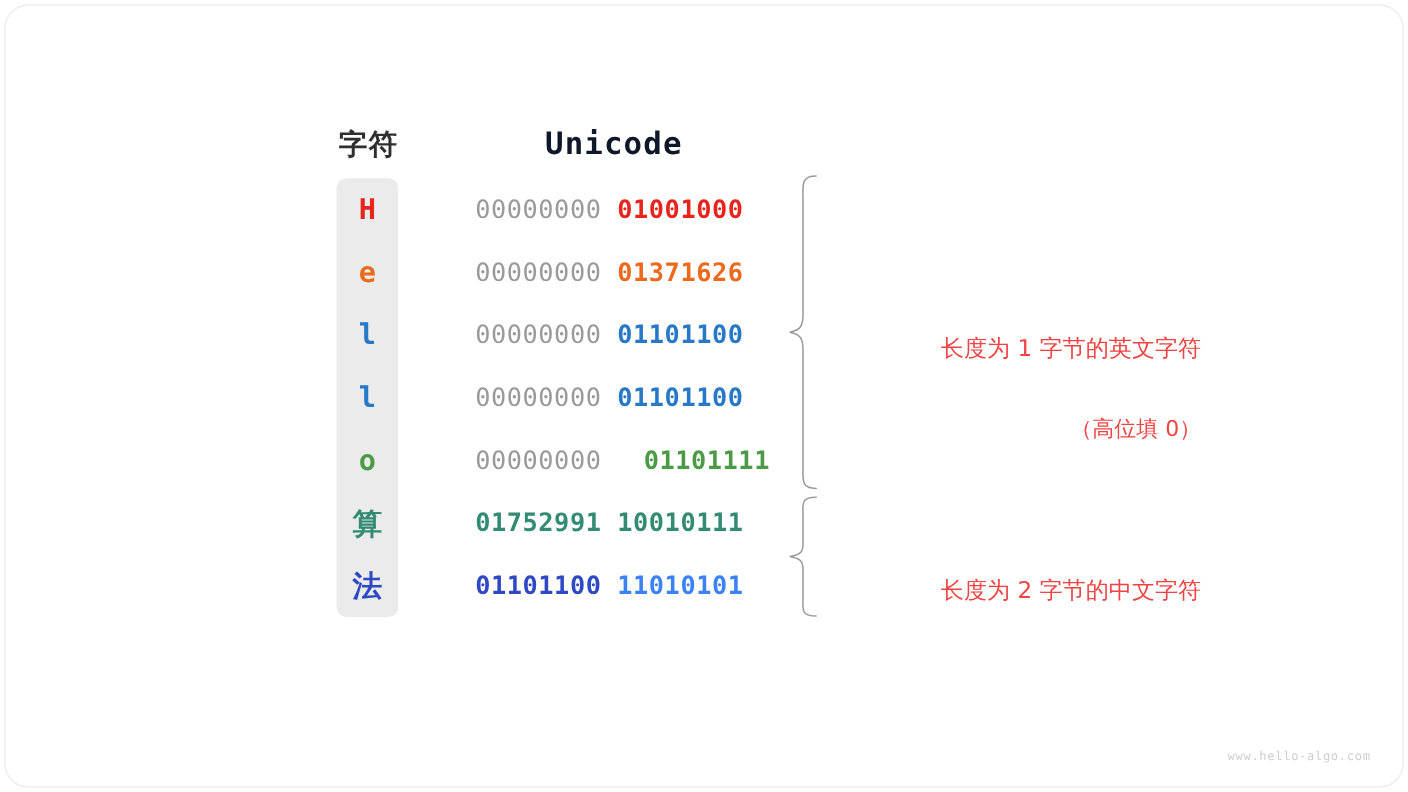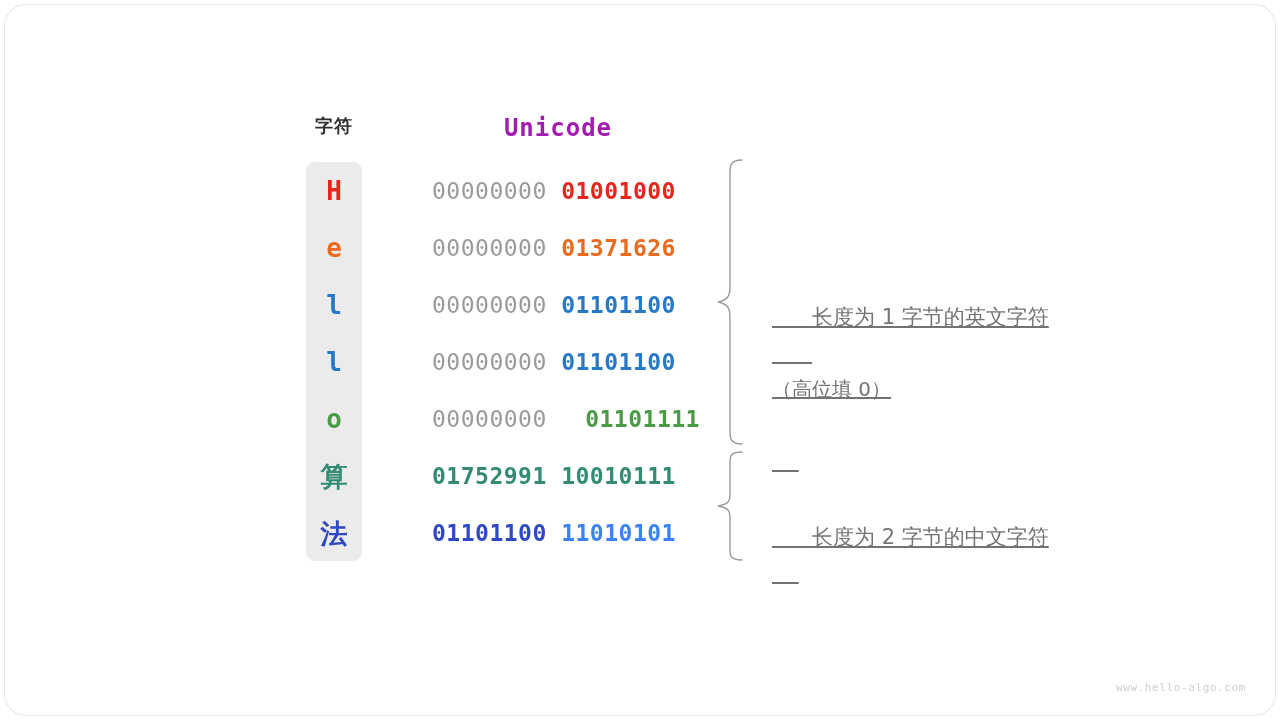--- a/index.html
+++ b/index.html
@@ -43,36 +43,36 @@
     width: 1280px;
     height: 720px;
   }
 
   
   .hdr-char {
     position: absolute;
     left: 306px;
     top: 114px;
     width: 56px;
-    text-align: center;
-    font-size: 18px;
+    text-align: right;
+    font-size: 26px;
     font-weight: bold;
     color: #2f2f2f;
     font-family: "Liberation Sans", "DejaVu Sans", sans-serif;
     letter-spacing: 1px;
   }
   .hdr-unicode {
     position: absolute;
     left: 432px;
     top: 114px;
     width: 252px;
     text-align: center;
-    font-size: 24px;
-    font-weight: bold;
-    color: #a21caf;
+    font-size: 28px;
+    font-weight: bold;
+    color: #0f172a;
     font-family: "DejaVu Sans Mono", "Liberation Mono", monospace;
     letter-spacing: 1px;
   }
 
   
   .char-col-bg {
     position: absolute;
     left: 306px;
     top: 162px;
     width: 56px;
@@ -126,27 +126,26 @@
 
   
   .brace-svg {
     position: absolute;
     overflow: visible;
   }
 
   
   .annot {
     position: absolute;
-    color: #737373;
+    color: #ef4444;
     font-size: 21px;
     font-family: "DejaVu Sans", "Liberation Sans", sans-serif;
-    text-align: left;
+    text-align: right;
     line-height: 36px;
     white-space: pre;
-    text-decoration: underline;
   }
   .annot .sub {
     display: block;
     font-size: 20px;
   }
 
   
   .watermark {
     position: absolute;
     right: 34px;

